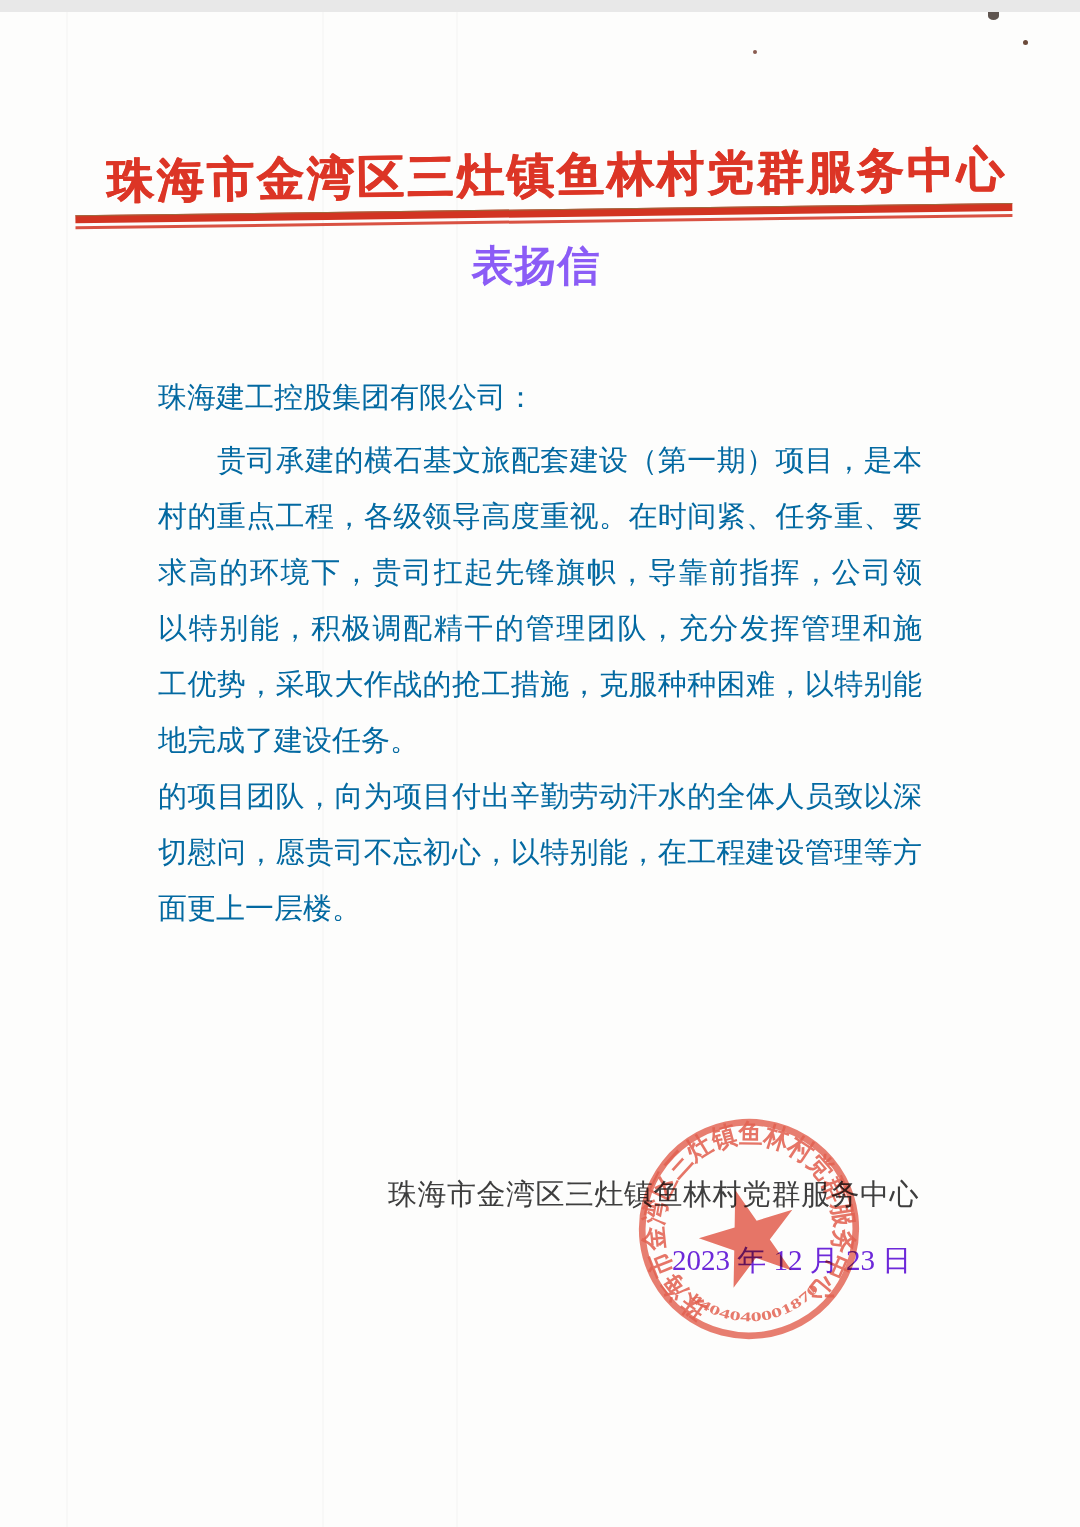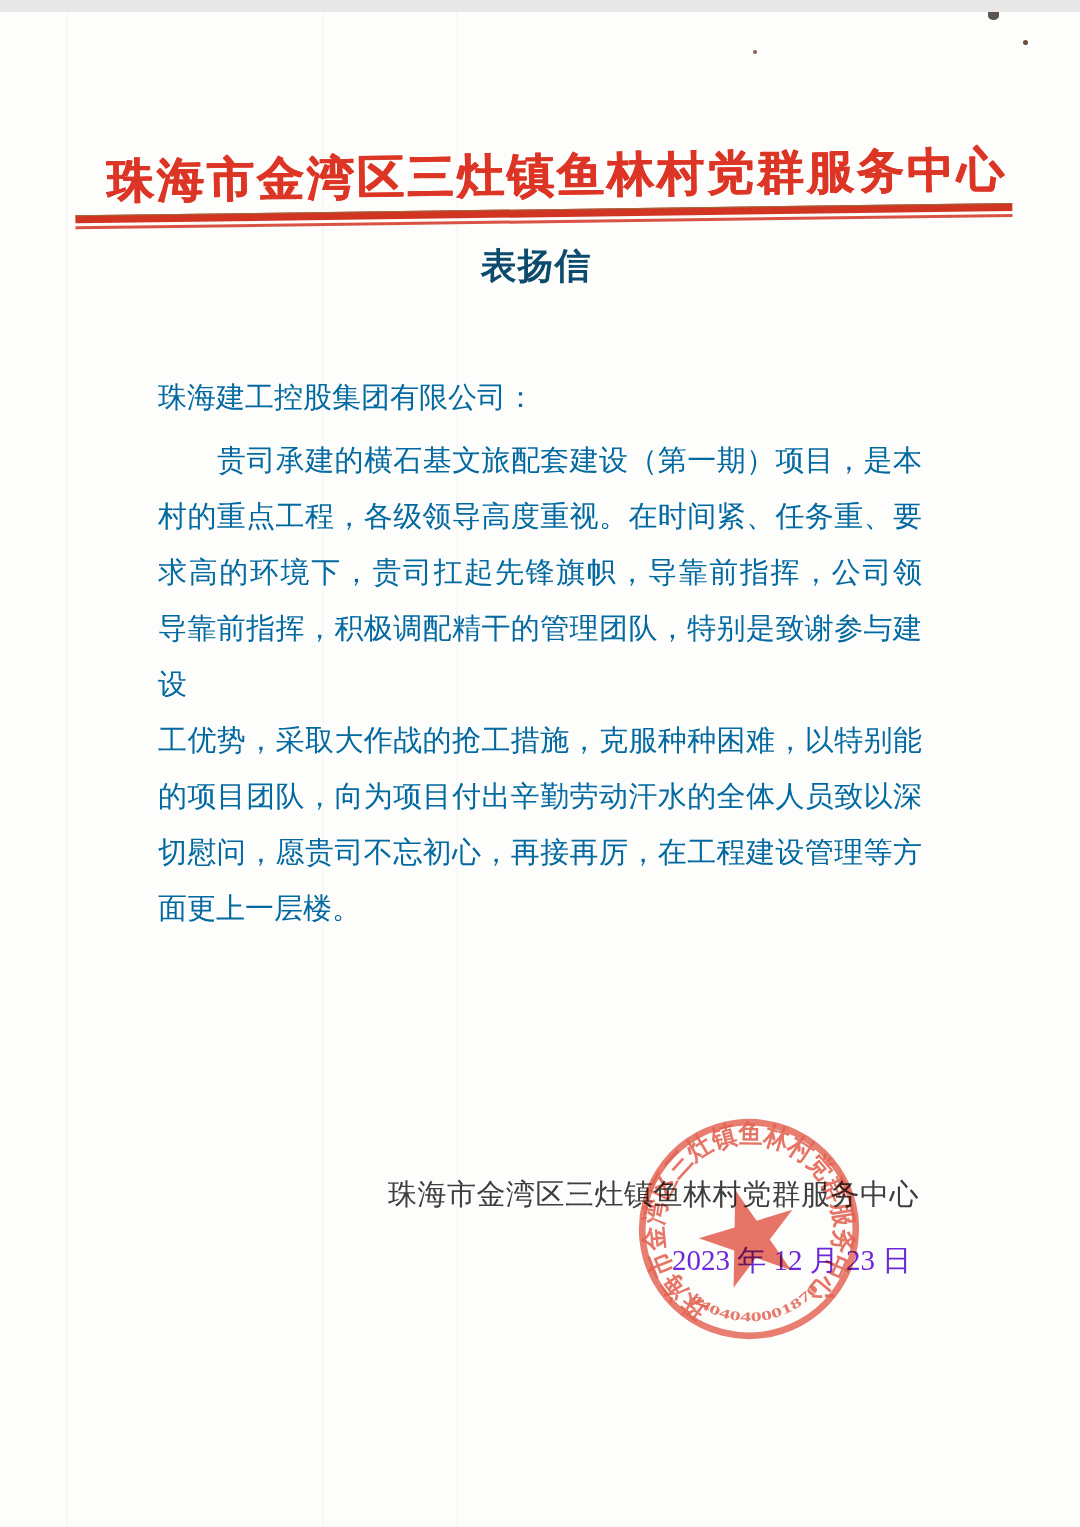--- a/index.html
+++ b/index.html
@@ -23,22 +23,22 @@
     color:#dc3526;text-align:center;white-space:nowrap;
     text-shadow:0.8px 0 0 #dc3526, 0 0.5px 0 #e8523d;
   }
   .rule-wrap{position:relative;margin-top:7px;margin-left:-10px;width:937px;}
   .rule-thick{height:7px;background:#d23422;border-top:1.5px solid #9d6a3f;}
   .rule-thin{margin-top:3px;height:2.5px;background:#d23422;opacity:.85;}
 
   
   .doc-title{
     position:absolute;left:0;top:228px;width:1072px;text-align:center;
-    font-size:36px;line-height:52px;font-weight:bold;letter-spacing:1px;
-    color:#0c4a6e;
+    font-size:42px;line-height:52px;font-weight:bold;letter-spacing:1px;
+    color:#8b5cf6;
   }
 
   
   .letter-body{
     position:absolute;left:158px;top:357px;width:764px;
     font-size:29px;line-height:56px;color:#0369a1;
   }
   .salutation{white-space:nowrap;}
   .line{min-height:56px;}
   .line.fill{text-align:justify;text-align-last:justify;}
@@ -84,24 +84,25 @@
   </div>
 
   <div class="doc-title">表扬信</div>
 
   <div class="letter-body">
     <div class="line salutation">珠海建工控股集团有限公司：</div>
     <div id="paragraphs">
         <div class="line fill para-first para-start">贵司承建的横石基文旅配套建设（第一期）项目，是本</div>
         <div class="line fill">村的重点工程，各级领导高度重视。在时间紧、任务重、要</div>
         <div class="line fill">求高的环境下，贵司扛起先锋旗帜，导靠前指挥，公司领</div>
-        <div class="line fill">导靠前指挥，积极调配精干的管理团队，特别是致谢参与建设</div>
+        <div class="line fill">以特别能，积极调配精干的管理团队，充分发挥管理和施</div>
         <div class="line fill">工优势，采取大作战的抢工措施，克服种种困难，以特别能</div>
+        <div class="line">地完成了建设任务。</div>
         <div class="line fill">的项目团队，向为项目付出辛勤劳动汗水的全体人员致以深</div>
-        <div class="line fill">切慰问，愿贵司不忘初心，再接再厉，在工程建设管理等方</div>
+        <div class="line fill">切慰问，愿贵司不忘初心，以特别能，在工程建设管理等方</div>
         <div class="line">面更上一层楼。</div>
       </div>
   </div>
 
   <div class="signature">珠海市金湾区三灶镇鱼林村党群服务中心</div>
   <div class="date">2023 年 12 月 23 日</div>
 
   <svg class="seal" viewBox="0 0 224 224">
     <circle cx="112" cy="112" r="104" fill="none" stroke="#df4733" stroke-width="6.5" stroke-opacity="0.82"></circle>
     <path d="M112,72 L123.2,106.6 L159.6,106.5 L130.1,127.9 L141.4,162.5 L112,141 L82.6,162.5 L93.9,127.9 L64.4,106.5 L100.8,106.6 Z" fill="#df4733" fill-opacity="0.88" transform="rotate(-10 112 122)"></path>

